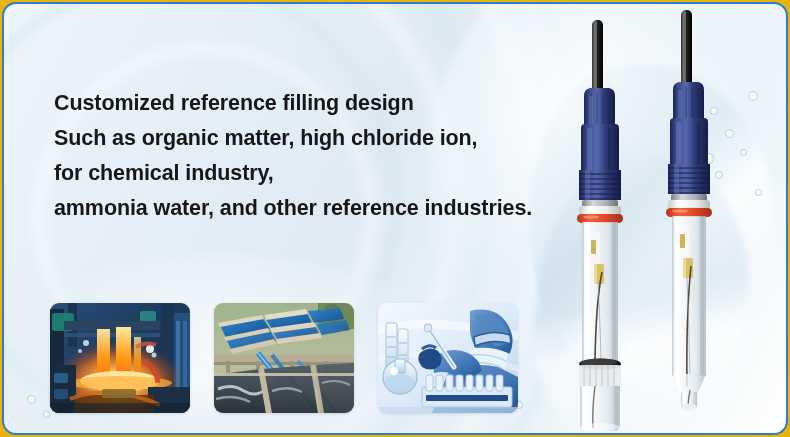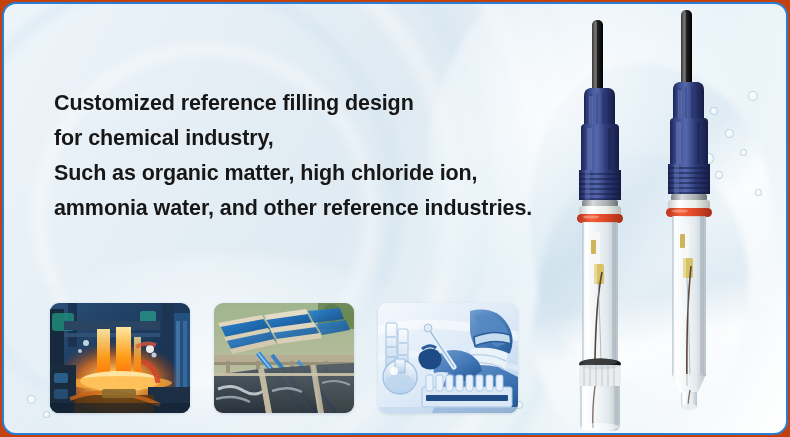--- a/index.html
+++ b/index.html
@@ -12,21 +12,21 @@
     font-family: "Liberation Sans", sans-serif;
   }
 
   
   #banner {
     position: relative;
     width: 790px;
     height: 437px;
     box-sizing: border-box;
     overflow: hidden;
-    background: #c2410c;
+    background: #eab308;
   }
 
   
   .frame {
     position: absolute;
     left: 2px; top: 2px;
     width: 786px; height: 433px;
     box-sizing: border-box;
     border: 2px solid #2a7fd4;
     border-radius: 14px;
@@ -197,22 +197,22 @@
     <div class="bubble" style="left:745px; top:88px;  width:8px;  height:8px;"></div>
     <div class="bubble" style="left:683px; top:198px; width:4px;  height:4px;"></div>
     <div class="bubble" style="left:752px; top:186px; width:5px;  height:5px;"></div>
     <div class="bubble" style="left:24px;  top:392px; width:7px;  height:7px;"></div>
     <div class="bubble" style="left:40px;  top:408px; width:5px;  height:5px;"></div>
     <div class="bubble" style="left:512px; top:398px; width:6px;  height:6px;"></div>
   </div>
 
   <div class="headline">
     <div class="line">Customized reference filling design</div>
+    <div class="line">Such as organic matter, high chloride ion,</div>
     <div class="line">for chemical industry,</div>
-    <div class="line">Such as organic matter, high chloride ion,</div>
     <div class="line">ammonia water, and other reference industries.</div>
   </div>
 
   <div class="thumbs">
 
     <div class="thumb">
       <svg viewBox="0 0 140 110" preserveAspectRatio="xMidYMid slice" aria-hidden="true">
         <defs>
           <linearGradient id="sm-bg" x1="0" y1="0" x2="1" y2="1">
             <stop offset="0%" stop-color="#2a4f78"></stop>

